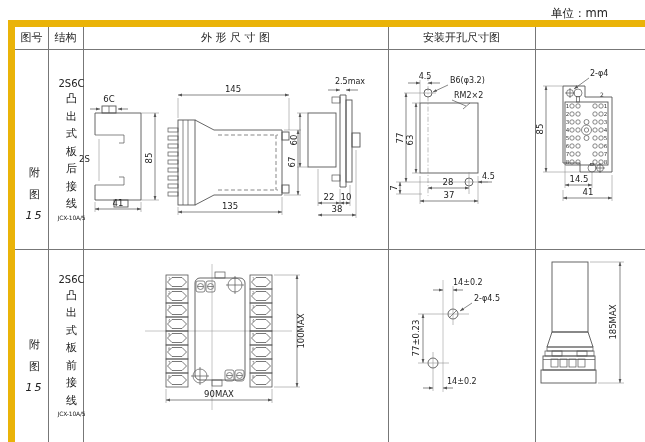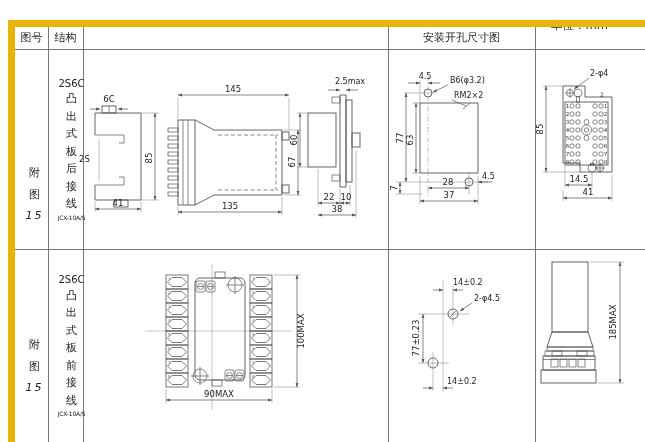--- a/index.html
+++ b/index.html
@@ -1,18 +1,18 @@
 <!DOCTYPE html>
 <html><head>
 <meta charset="utf-8">
 <style>
   html,body{margin:0;padding:0;background:#fff;}
   .page{position:relative;width:645px;height:442px;background:#fff;overflow:hidden;
         font-family:"DejaVu Sans",sans-serif;color:#333;}
-  .unit{position:absolute;top:18px;right:37px;font-size:11.5px;color:#222;}
+  .unit{position:absolute;top:6px;right:37px;font-size:11.5px;color:#222;}
   .tbl{position:absolute;left:8px;top:20px;width:639px;height:415px;border:7px solid #eab308;}
   .hline,.vline{position:absolute;background:#777;}
   .hline{height:1px;left:0;right:0;}
   .vline{width:1px;top:0;bottom:0;}
   .hcell{position:absolute;top:0;height:22px;line-height:22px;text-align:center;
          font-size:11px;color:#222;}
   .cell{position:absolute;display:flex;flex-direction:column;align-items:center;padding-left:6px;}
   .figno{font-size:11px;color:#222;gap:7px;}
   .figno .num{letter-spacing:2px;font-style:italic;}
   .struct{font-size:11px;color:#222;gap:2.5px;}
@@ -60,20 +60,21 @@
   <div class="tbl">
     <div class="hline" style="top:22px"></div>
     <div class="hline" style="top:222px"></div>
     <div class="vline" style="left:33px"></div>
     <div class="vline" style="left:68px"></div>
     <div class="vline" style="left:373px"></div>
     <div class="vline" style="left:520px"></div>
 
     <div class="hcell" style="left:0;width:33px">图号</div>
     <div class="hcell" style="left:33px;width:35px">结构</div>
+    <div class="hcell" style="left:68px;width:305px">外 形 尺 寸 图</div>
     <div class="hcell" style="left:373px;width:147px">安装开孔尺寸图</div>
 
     <div class="cell figno" style="left:0;top:22px;width:33px;height:200px;justify-content:center;padding-top:88px;box-sizing:border-box">
       <span>附</span>
       <span>图</span>
       <span class="num">15</span>
     </div>
     <div class="cell struct" style="left:33px;top:22px;width:35px;height:200px;justify-content:center">
       <span class="model">2S6C</span>
       <span>凸</span>

